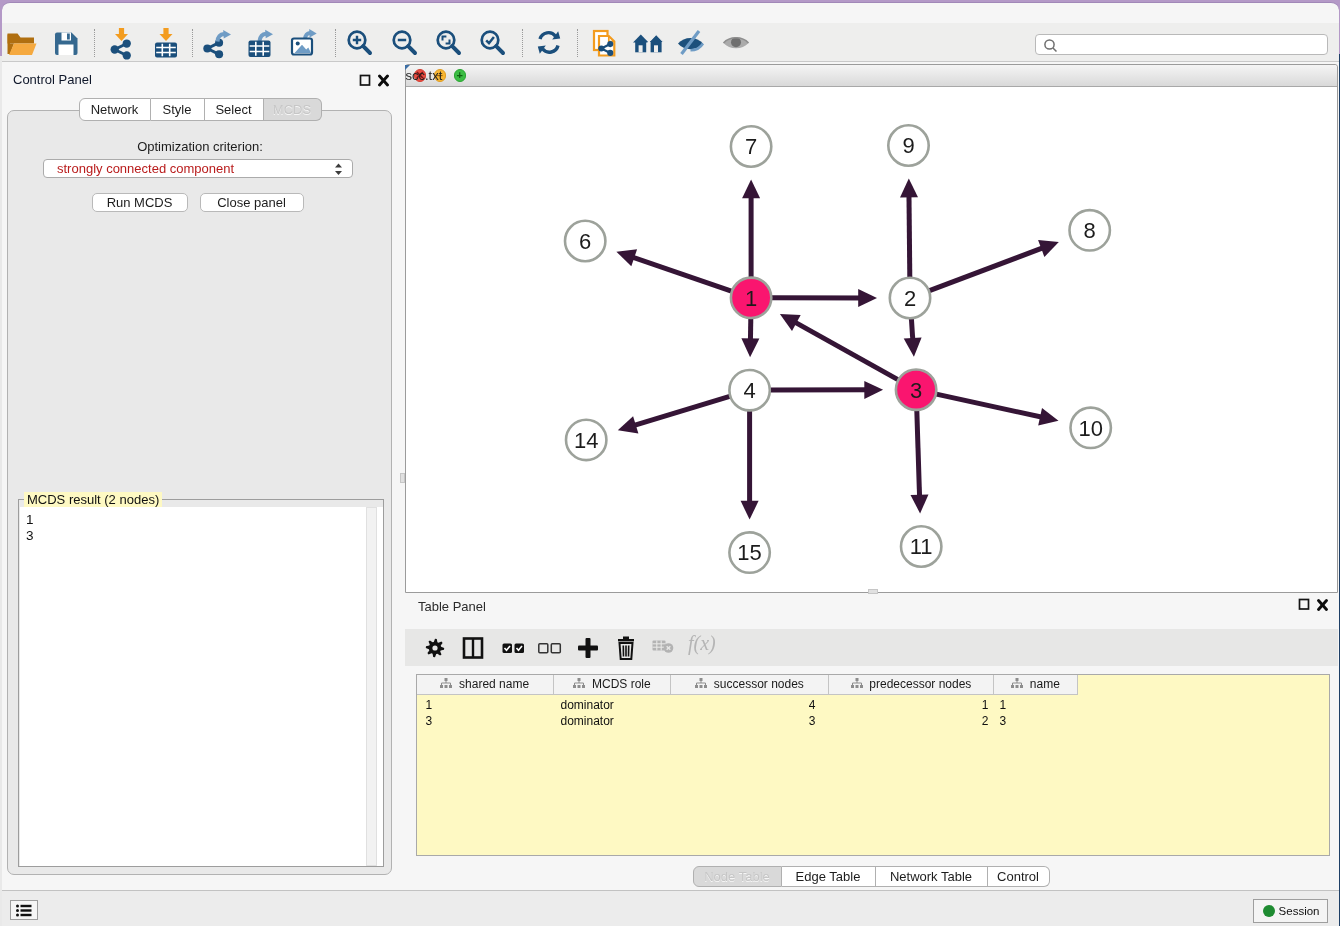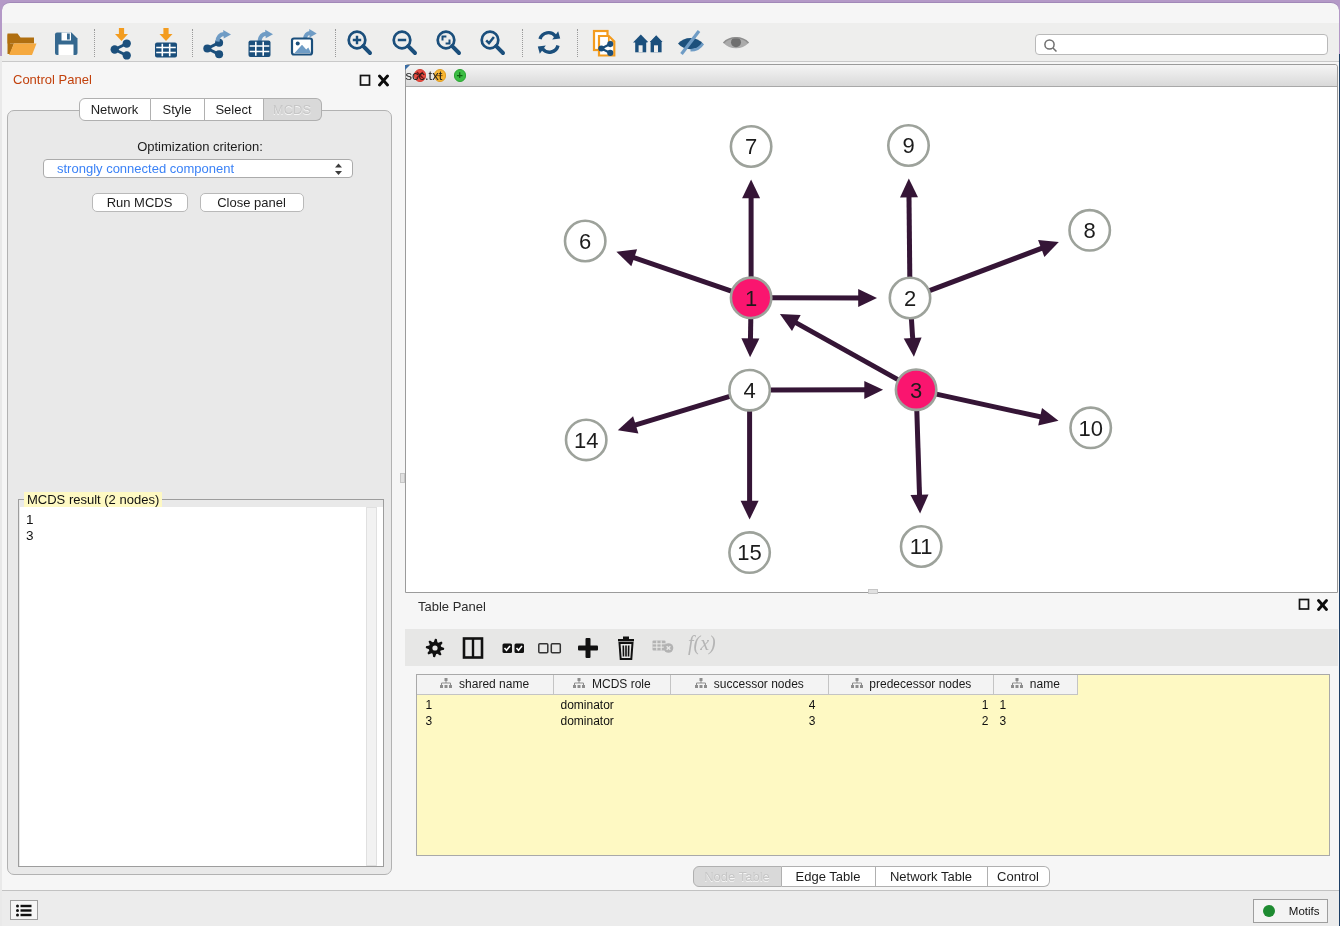--- a/index.html
+++ b/index.html
@@ -14,21 +14,21 @@
 #titlebar{left:0;top:0;width:100%;height:23px;background:#f7f7f6}
 #titlebar .tl{position:absolute;top:6.5px;width:12.5px;height:12.5px;border-radius:50%;background:#dcdcdc;border:1px solid #c6c6c6}
 #wtitle{left:0;top:0;width:100%;text-align:center;font-size:13px;color:#9c9c9c;line-height:27px}
 
 #toolbar{left:0;top:23px;width:100%;height:39px;background:#eeeeed;border-bottom:1px solid #c9c9c9}
 .tsep{position:absolute;top:6px;height:28px;width:0;border-left:1px dotted #9a9a9a}
 .ticon{position:absolute;top:5px}
 
 #search{left:1035px;top:10.5px;width:293px;height:21px;background:#fff;border:1px solid #b9b9b9;border-radius:4px}
 
-#cp-title{left:13px;top:71.5px;font-size:13px;color:#c2410c}
+#cp-title{left:13px;top:71.5px;font-size:13px;color:#0f172a}
 #cp-pane{left:6.5px;top:109.5px;width:385px;height:765px;background:#e9e9e9;border:1px solid #b2b2b2;border-radius:7px}
 .tab{position:absolute;height:23px;border:1px solid #b0b0b0;background:#fff;font-size:13px;color:#1d1d1d;text-align:center;line-height:22px}
 
 #netwin{left:404.5px;top:64px;width:933px;height:528.5px;background:#fff;border:1px solid #9b9b9b;border-radius:3px 3px 0 0}
 #nettitle{width:100%;height:22px;background:linear-gradient(#f5f5f5,#d9d9d9);border-bottom:1px solid #a8a8a8;border-radius:3px 3px 0 0;position:relative}
 .light{position:absolute;top:4px;width:12.5px;height:12.5px;border-radius:50%;font-size:11px;font-weight:bold;text-align:center;line-height:11px}
 
 #tp-title{left:418px;top:599px;font-size:13px;color:#2b2b2b}
 #tp-toolbar{left:405px;top:629px;width:933px;height:37px;background:#e7e7e6}
 #tbl{left:415.5px;top:674px;width:914px;height:182px;background:#fef9c3;border:1px solid #a9a9a9}
@@ -207,21 +207,21 @@
       </div>
 <div class="abs" id="cp-pane"></div>
 <div class="abs" style="left:0;top:0;width:0;height:0">
   <div class="tab" style="left:78.5px;top:97.5px;width:72px;border-radius:6px 0 0 6px">Network</div>
   <div class="tab" style="left:150.5px;top:97.5px;width:54px;border-left:none">Style</div>
   <div class="tab" style="left:204.5px;top:97.5px;width:59px;border-left:none">Select</div>
   <div class="tab" style="left:263.5px;top:97.5px;width:58px;border-left:none;border-radius:0 6px 6px 0;background:#d9d9d9;color:#c6c6c6;text-shadow:0 1px 0 #f6f6f6">MCDS</div>
 </div>
 <div class="abs" style="left:0;top:128px;width:400px;height:0">
   <div class="abs" style="left:0;top:11px;width:400px;text-align:center;font-size:13px;color:#1c1c1c">Optimization criterion:</div>
-  <div class="abs" style="left:43px;top:31px;width:310px;height:19px;background:#fff;border:1px solid #ababab;border-radius:4px;font-size:13px;color:#3b82f6;line-height:17px;padding-left:13px">strongly connected component
+  <div class="abs" style="left:43px;top:31px;width:310px;height:19px;background:#fff;border:1px solid #ababab;border-radius:4px;font-size:13px;color:#b91c1c;line-height:17px;padding-left:13px">strongly connected component
     <svg width="11" height="13" style="position:absolute;right:8px;top:2.5px">
             <polygon points="5.5,0.5 9,4.5 2,4.5" fill="#3c3c3c"></polygon>
             <polygon points="5.5,12 9,8 2,8" fill="#3c3c3c"></polygon>
           </svg>
   </div>
   <div class="btn" style="left:91.5px;top:64.5px;width:96px;height:19px;line-height:18px">Run MCDS</div>
   <div class="btn" style="left:199.5px;top:64.5px;width:104px;height:19px;line-height:18px">Close panel</div>
 </div>
 
 <div class="abs" style="left:18px;top:499px;width:365.5px;height:368px;border:1px solid #9d9d9d">
@@ -443,18 +443,18 @@
   <div class="abs" style="left:10px;top:9px;width:28px;height:20px;background:#f6f6f6;border:1px solid #9e9e9e">
     <svg width="16" height="13" style="position:absolute;left:5px;top:3px">
       <circle cx="1.5" cy="2" r="1.5" fill="#111"></circle>
             <circle cx="1.5" cy="6.5" r="1.5" fill="#111"></circle>
             <circle cx="1.5" cy="11" r="1.5" fill="#111"></circle>
       <rect x="4.5" y="0.8" width="11" height="2.4" fill="#111"></rect>
             <rect x="4.5" y="5.3" width="11" height="2.4" fill="#111"></rect>
             <rect x="4.5" y="9.8" width="11" height="2.4" fill="#111"></rect>
     </svg>
   </div>
-  <div class="abs" style="left:1252.5px;top:8.5px;width:75px;height:24px;background:#f4f4f4;border:1px solid #9e9e9e;font-size:11.5px;color:#111;line-height:22px;text-align:right;padding-right:7px">Motifs</div>
+  <div class="abs" style="left:1252.5px;top:8.5px;width:75px;height:24px;background:#f4f4f4;border:1px solid #9e9e9e;font-size:11.5px;color:#111;line-height:22px;text-align:right;padding-right:7px">Session</div>
   <div class="abs" style="left:1263px;top:14.5px;width:12px;height:12px;border-radius:50%;background:#1e8b31"></div>
 </div>
 
 </div>
 </div>
 
 </body></html>

